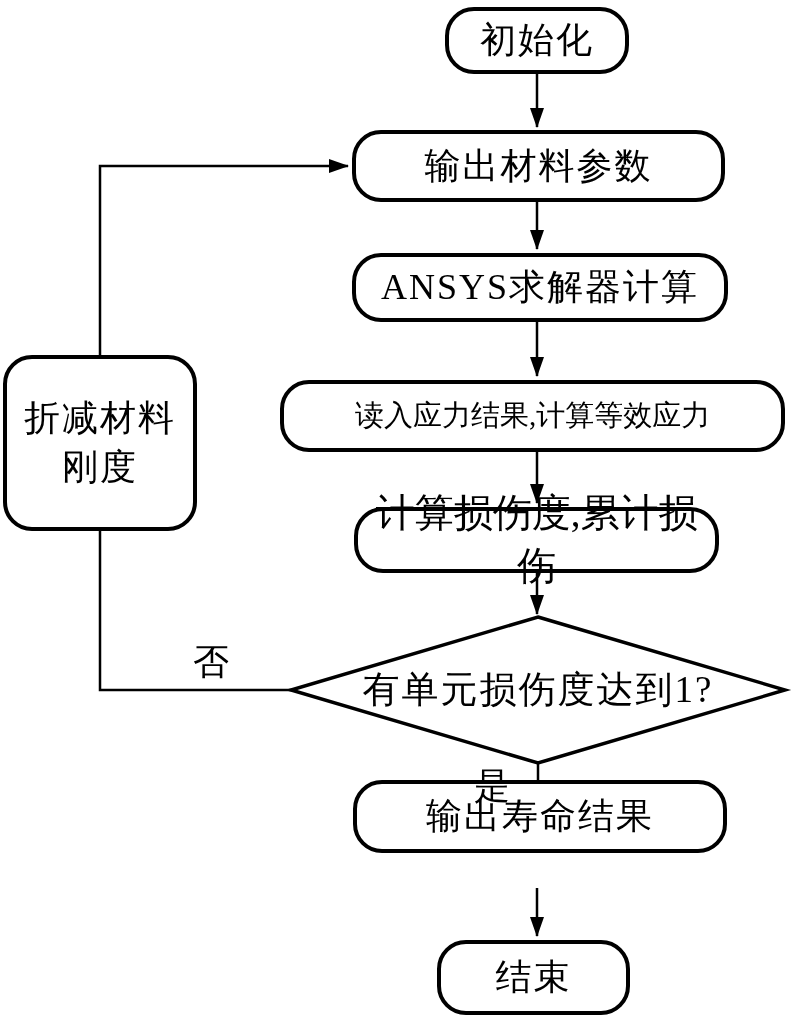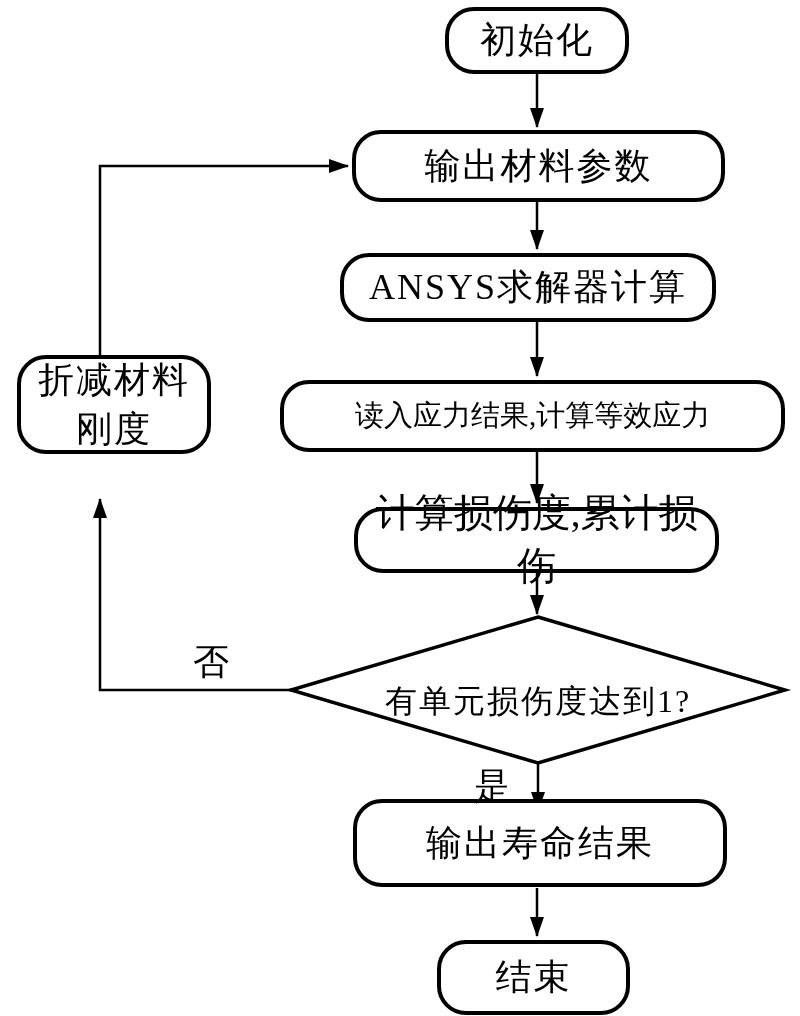--- a/index.html
+++ b/index.html
@@ -34,24 +34,23 @@
     z-index: 1;
     padding: 0 10px;
   }
   .diamond-label {
     position: absolute;
     z-index: 1;
     display: flex;
     align-items: center;
     justify-content: center;
     text-align: center;
-    font-size: 32px;
+    font-size: 37px;
     letter-spacing: 2px;
     background: transparent;
-    margin-top: 12px;
   }
   .edge-label {
     position: absolute;
     z-index: 2;
     font-size: 36px;
     text-align: center;
   }
 </style>
 </head>
 <body>
@@ -76,31 +75,31 @@
     <path d="M294 690 L100 690 L100 499" stroke="#000000" stroke-width="2.5" fill="none" marker-end="url(#arrow)"></path>
     <path d="M100 355 L100 166 L348 166" stroke="#000000" stroke-width="2.5" fill="none" marker-end="url(#arrow)"></path>
 
     <polygon points="538,617 785,690 538,763 291,690" fill="#ffffff" stroke="#000000" stroke-width="3.5"></polygon>
   </svg>
 
   <div class="node" style="left:445px; top:7px; width:184px; height:67px;">初始化</div>
 
   <div class="node" style="left:352px; top:130px; width:373px; height:72px;text-align:center;">输出材料参数</div>
 
-  <div class="node" style="left:340px; top:253px; width:376px; height:69px;">ANSYS求解器计算</div>
+  <div class="node" style="left:352px; top:253px; width:376px; height:69px;">ANSYS求解器计算</div>
 
   <div class="node" style="left:280px; top:380px; width:505px; height:72px; letter-spacing:0; font-size:29px;">读入应力结果,计算等效应力</div>
 
   <div class="node" style="left:354px; top:507px; width:365px; height:66px; letter-spacing:0; font-size:39px;">计算损伤度,累计损伤</div>
 
-  <div class="node" style="left:17px; top:355px; width:194px; height:99px;">折减材料刚度</div>
+  <div class="node" style="left:3px; top:355px; width:194px; height:176px;">折减材料刚度</div>
 
   <div class="diamond-label" style="left:288px; top:664px; width:500px; height:52px;">有单元损伤度达到1?</div>
 
-  <div class="node" style="left:353px; top:799px; width:374px; height:88px;">输出寿命结果</div>
+  <div class="node" style="left:353px; top:780px; width:374px; height:73px;">输出寿命结果</div>
 
   <div class="node" style="left:437px; top:940px; width:193px; height:75px;text-align:center;">结束</div>
 
   <div class="edge-label" style="left:185px; top:638px; width:52px;">否</div>
 
   <div class="edge-label" style="left:466px; top:762px; width:52px;">是</div>
 
 </div>
 
 </body></html>

